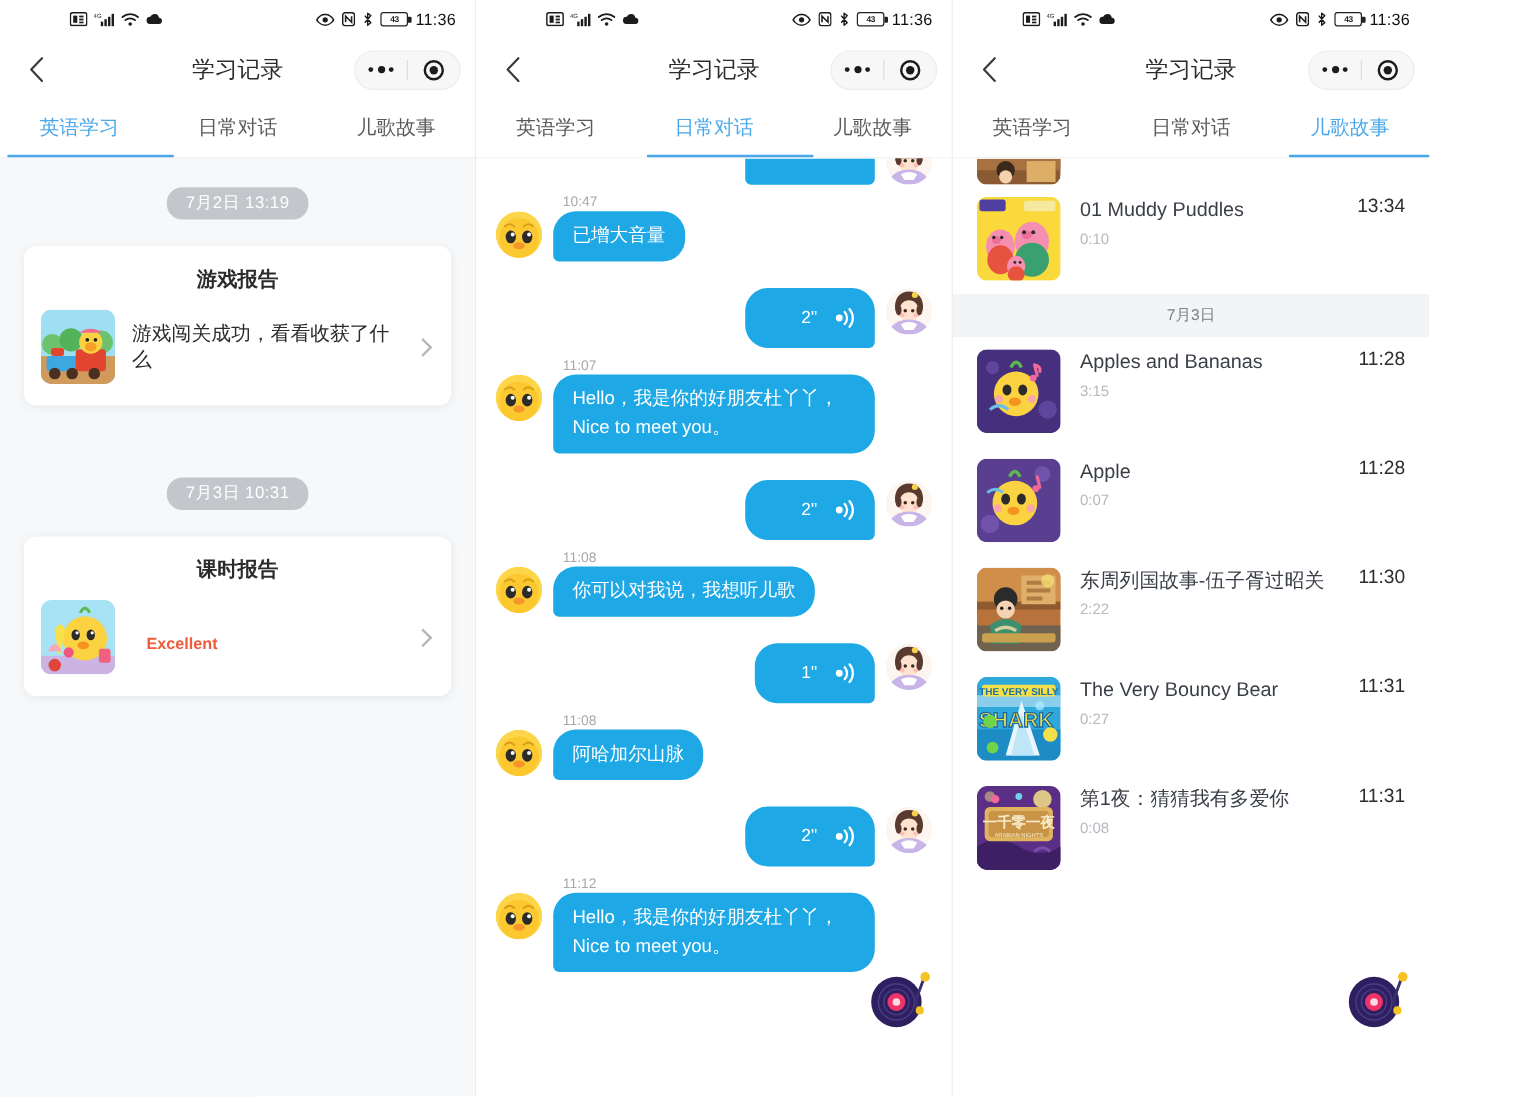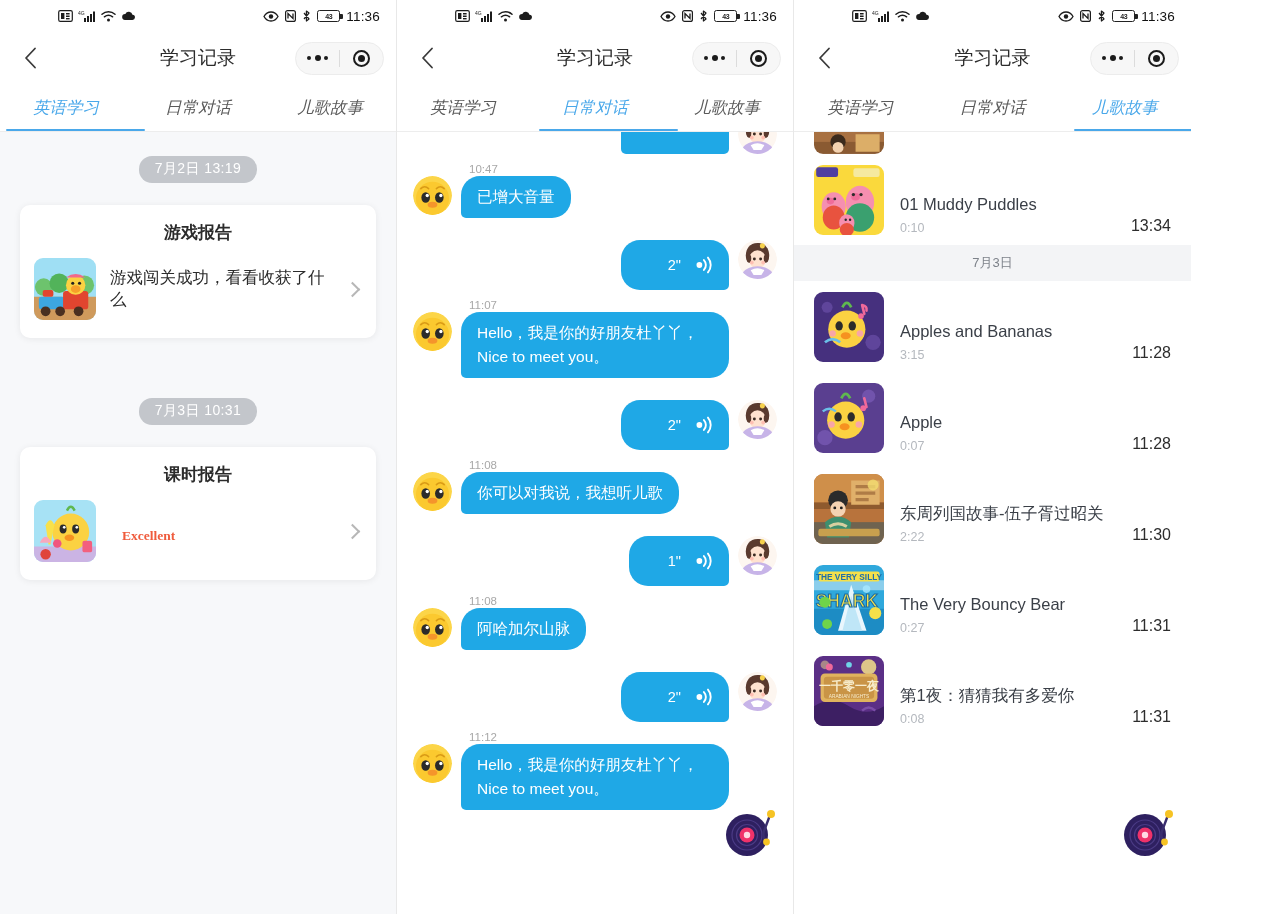--- a/index.html
+++ b/index.html
@@ -69,21 +69,21 @@
   .cap-target { flex: 1; display: flex; align-items: center; justify-content: center; }
   .ring {
     width: 17px; height: 17px; border-radius: 50%;
     border: 2.2px solid #1b1b1b; display: flex; align-items: center; justify-content: center;
   }
   .ring i { width: 7px; height: 7px; border-radius: 50%; background: #1b1b1b; display: block;}
 
   
   .tabs {
     height: 47px; display: flex; align-items: center;
-    background: #fff; position: relative; font-style: italic;
+    background: #fff; position: relative;
   }
   .tab {
     flex: 1; text-align: center; font-size: 16.5px;
     color: #5a5a5a; cursor: pointer; line-height: 47px;
   }
   .tab.active { color: #4aa8ea; }
   .tab-underline {
     position: absolute; bottom: 0; height: 2.5px;
     background: #4aa8ea; border-radius: 2px;
     width: 139px;
@@ -102,21 +102,21 @@
   }
   .card {
     margin: 22px 20px 0; background: #fff; border-radius: 10px;
     box-shadow: 0 1px 7px rgba(0,0,0,.07);
     padding: 16px 14px 18px;
   }
   .card-title {
     text-align: center; font-size: 17px; font-weight: bold;
     color: #2b2b2b; margin-bottom: 14px;
   }
-  .card-row { display: flex; align-items: center; gap: 14px; font-family: Liberation Serif, serif; }
+  .card-row { display: flex; align-items: center; gap: 14px; }
   .thumb64 { width: 62px; height: 62px; border-radius: 9px; flex: none; overflow: hidden; }
   .card-text { flex: 1; min-width: 0; }
   .card-line1 { font-size: 16.5px; color: #2b2b2b; }
   .card-line1.en { font-size: 19px; color: #1f1f1f; }
   .card-line2 { font-size: 13.5px; color: #ef5b3c; font-weight: bold; margin-top: 10px; margin-left: 12px; }
   .chev {
     width: 11px; height: 11px; border-top: 2px solid #b7b7b7;
     border-right: 2px solid #b7b7b7; transform: rotate(45deg);
     flex: none; margin-right: 4px;
   }
@@ -149,21 +149,21 @@
     margin-right: 9px;
   }
   .fab {
     position: absolute; right: 16px; bottom: 55px;
     width: 52px; height: 52px;
   }
 
   
   .body3 { height: 782px; background: #fff; position: relative; overflow: hidden; }
   .song-row {
-    display: flex; align-items: flex-end; gap: 16px;
+    display: flex; align-items: flex-start; gap: 16px;
     padding: 10px 20px 10px 20px; height: 91px;
   }
   .song-thumb { width: 70px; height: 70px; border-radius: 9px; flex: none; overflow: hidden; }
   .song-meta { flex: 1; min-width: 0; }
   .song-title { font-size: 16.5px; color: #3a3f47; line-height: 22px; }
   .song-dur { font-size: 12.5px; color: #b4b8be; margin-top: 6px; }
   .song-time { font-size: 16px; color: #2d2d2d; flex: none; }
   .daysep {
     background: #f3f4f6; height: 36px; display: flex;
     align-items: center; justify-content: center;

